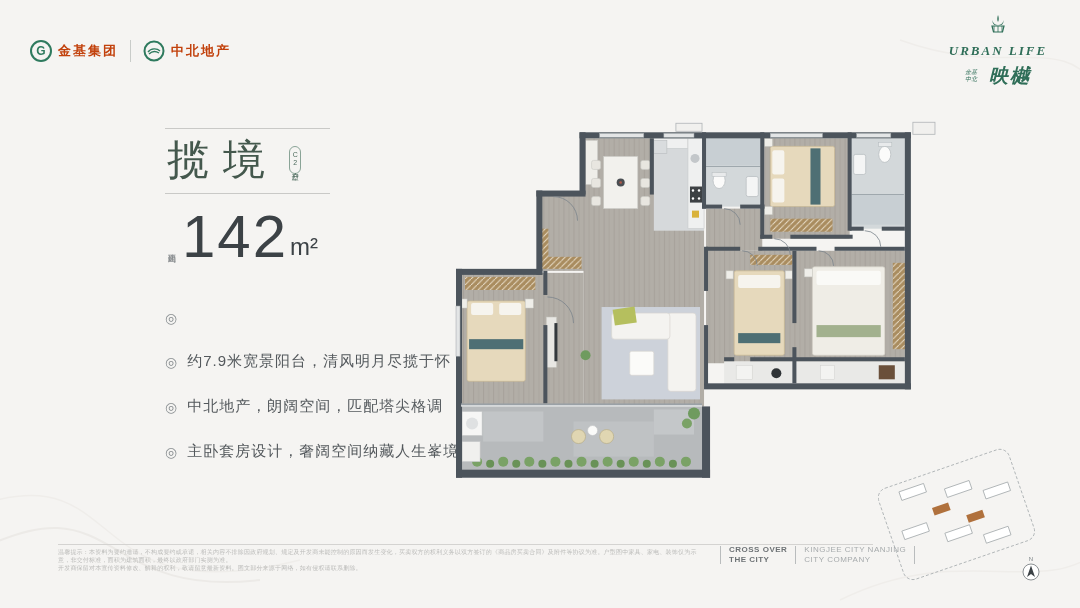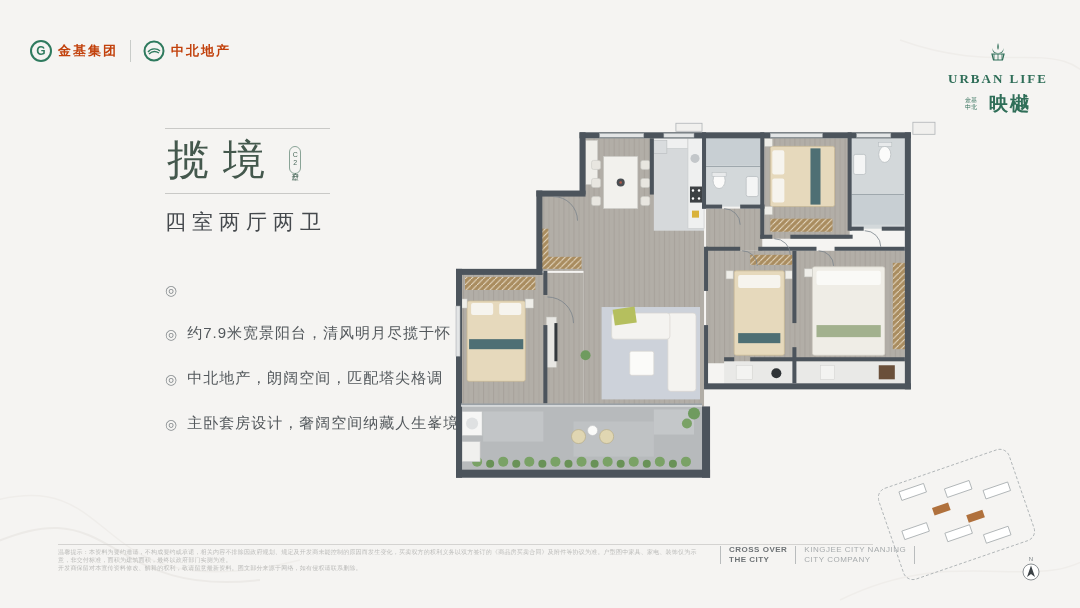--- a/index.html
+++ b/index.html
@@ -10,21 +10,21 @@
     color:#3e4449;
   }
   .bg-swirls{position:absolute;inset:0;pointer-events:none;}
   
   .hdr-left{position:absolute;left:30px;top:40px;display:flex;align-items:center;gap:12px;}
   .logo{display:flex;align-items:center;gap:6px;color:#2e7a5e;}
   .logo-circle{width:22px;height:22px;border:2.5px solid #2e7a5e;border-radius:50%;
     display:flex;align-items:center;justify-content:center;font-weight:bold;font-size:12px;color:#2e7a5e;box-sizing:border-box;}
   .logo-text{font-size:13px;font-weight:bold;letter-spacing:2px;color:#c2410c;font-family:Liberation Serif, serif;}
   .hdr-sep{width:1px;height:22px;background:#c9ccc9;}
-  .hdr-right{position:absolute;right:22px;top:40px;width:120px;text-align:center;color:#2f6e58;}
+  .hdr-right{position:absolute;right:22px;top:12px;width:120px;text-align:center;color:#2f6e58;font-style:italic;}
   .ul-title{font-family:"Liberation Serif", serif;font-size:13px;font-weight:bold;letter-spacing:2px;margin-top:3px;}
   .subbrand{display:flex;align-items:center;justify-content:center;gap:12px;margin-top:4px;}
   .subbrand-small{font-size:6px;line-height:7px;text-align:right;color:#2f6e58;}
   .subbrand-big{font-size:19px;font-weight:bold;letter-spacing:2px;}
   
   .left-col{position:absolute;left:165px;top:128px;width:270px;}
   .rule{height:1px;background:#c9c9c7;width:165px;}
   .title-row{display:flex;align-items:center;gap:10px;padding:10px 0 12px 2px;}
   .main-title{font-size:42px;font-weight:300;letter-spacing:14px;color:#44584d;line-height:1;}
   .unit-badge{writing-mode:vertical-rl;text-orientation:upright;font-size:7px;letter-spacing:1px;
@@ -92,21 +92,25 @@
   </div>
 </div>
 
 <div class="left-col">
   <div class="rule"></div>
   <div class="title-row">
     <span class="main-title">揽境</span>
     <span class="unit-badge">C2户型</span>
   </div>
   <div class="rule"></div>
-  <div class="layout-line">四室两厅两卫</div>
+  <div class="area-row">
+    <span class="area-prefix">建面约</span>
+    <span class="area-value">142</span>
+    <span class="area-unit">m²</span>
+  </div>
   <div class="features">
     <div class="feature">
       <span class="bullet-icon">◎</span>
     </div>
     <div class="feature">
       <span class="bullet-icon">◎</span>
       <span>约7.9米宽景阳台，清风明月尽揽于怀</span>
     </div>
     <div class="feature">
       <span class="bullet-icon">◎</span>

